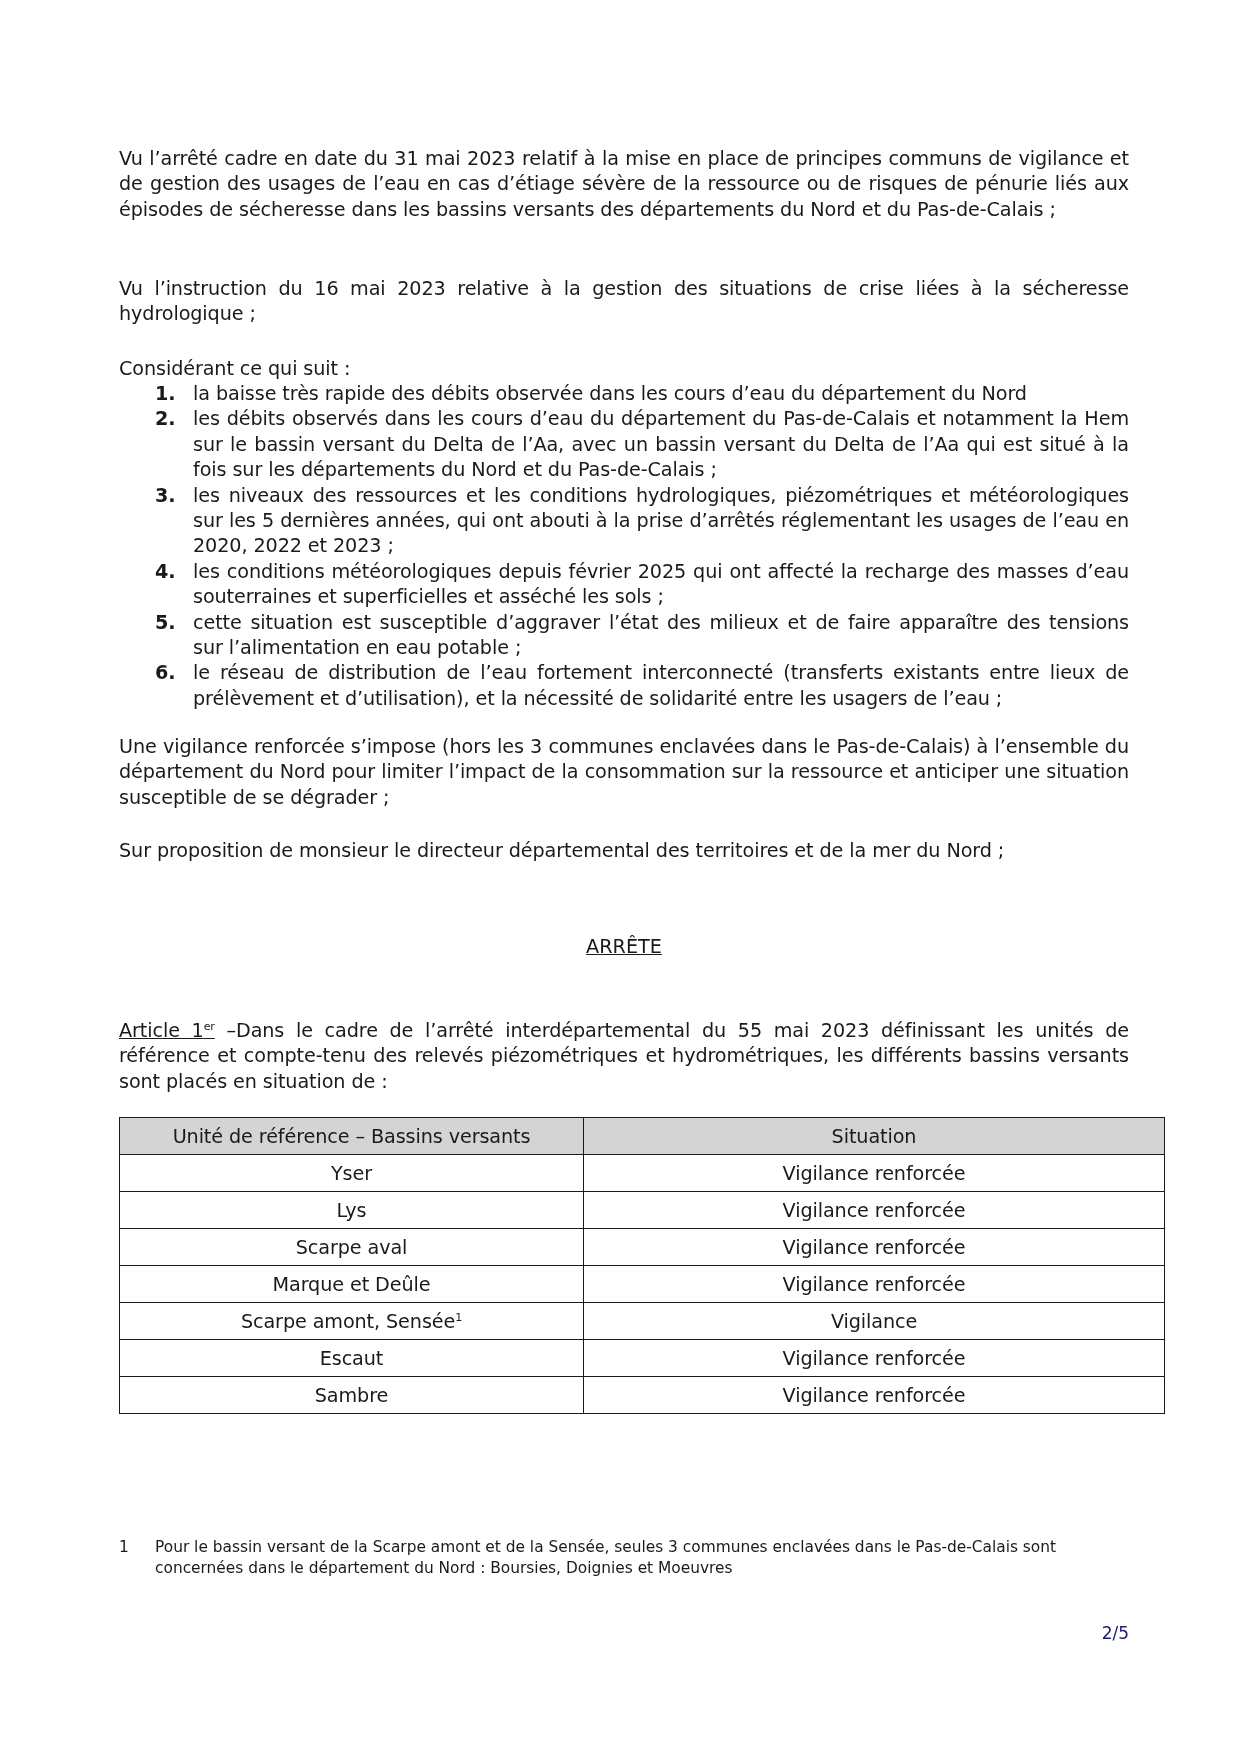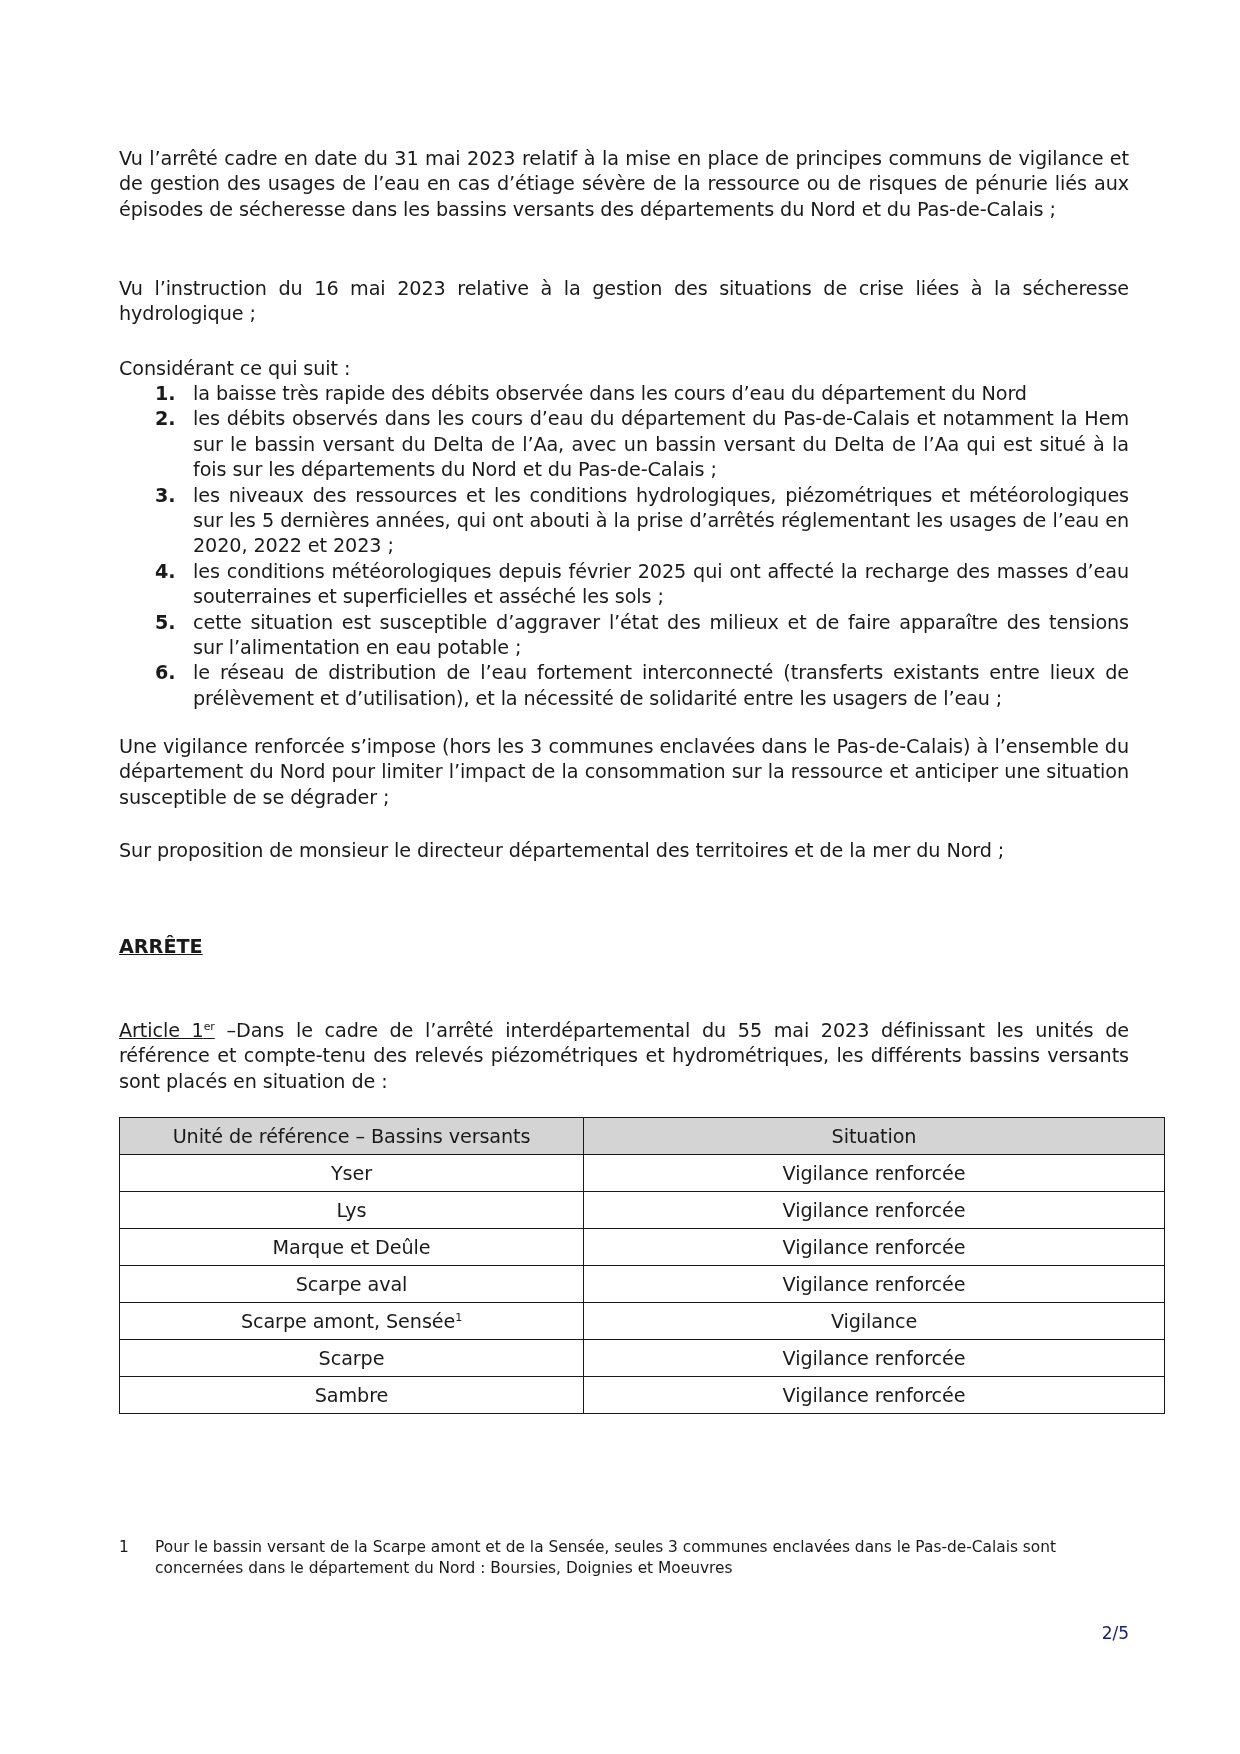--- a/index.html
+++ b/index.html
@@ -54,22 +54,22 @@
       top: 0;
       font-weight: bold;
     }
     .p-vig { position: absolute; top: 588px; left: 0; width: 1010px; }
     .p-prop { position: absolute; top: 692px; left: 0; width: 1010px; }
     .arrete-title {
       position: absolute;
       top: 788px;
       left: 0;
       width: 1010px;
-      text-align: left;
-      font-weight: bold;
+      text-align: center;
+      font-weight: normal;
       font-size: 19.2px;
       line-height: 25px;
     }
     .arrete-title span { text-decoration: underline; }
     .p-art1 { position: absolute; top: 872px; left: 0; width: 1010px; }
     .article-label { text-decoration: underline; }
     .article-label sup { font-size: 11px; vertical-align: super; line-height: 0; }
     table.situation {
       position: absolute;
       top: 971px;
@@ -173,33 +173,33 @@
     <tbody>
       <tr>
         <td class="col1"><span>Yser</span></td>
         <td>Vigilance renforcée</td>
       </tr>
       <tr>
         <td class="col1"><span>Lys</span></td>
         <td>Vigilance renforcée</td>
       </tr>
       <tr>
+        <td class="col1"><span>Scarpe aval</span></td>
+        <td>Vigilance renforcée</td>
+      </tr>
+      <tr>
         <td class="col1"><span>Marque et Deûle</span></td>
-        <td>Vigilance renforcée</td>
-      </tr>
-      <tr>
-        <td class="col1"><span>Scarpe aval</span></td>
         <td>Vigilance renforcée</td>
       </tr>
       <tr>
         <td class="col1"><span>Scarpe amont, Sensée</span><sup>1</sup></td>
         <td>Vigilance</td>
       </tr>
       <tr>
-        <td class="col1"><span>Scarpe</span></td>
+        <td class="col1"><span>Escaut</span></td>
         <td>Vigilance renforcée</td>
       </tr>
       <tr>
         <td class="col1"><span>Sambre</span></td>
         <td>Vigilance renforcée</td>
       </tr>
     </tbody>
   </table>
 
   <div class="footnote">

